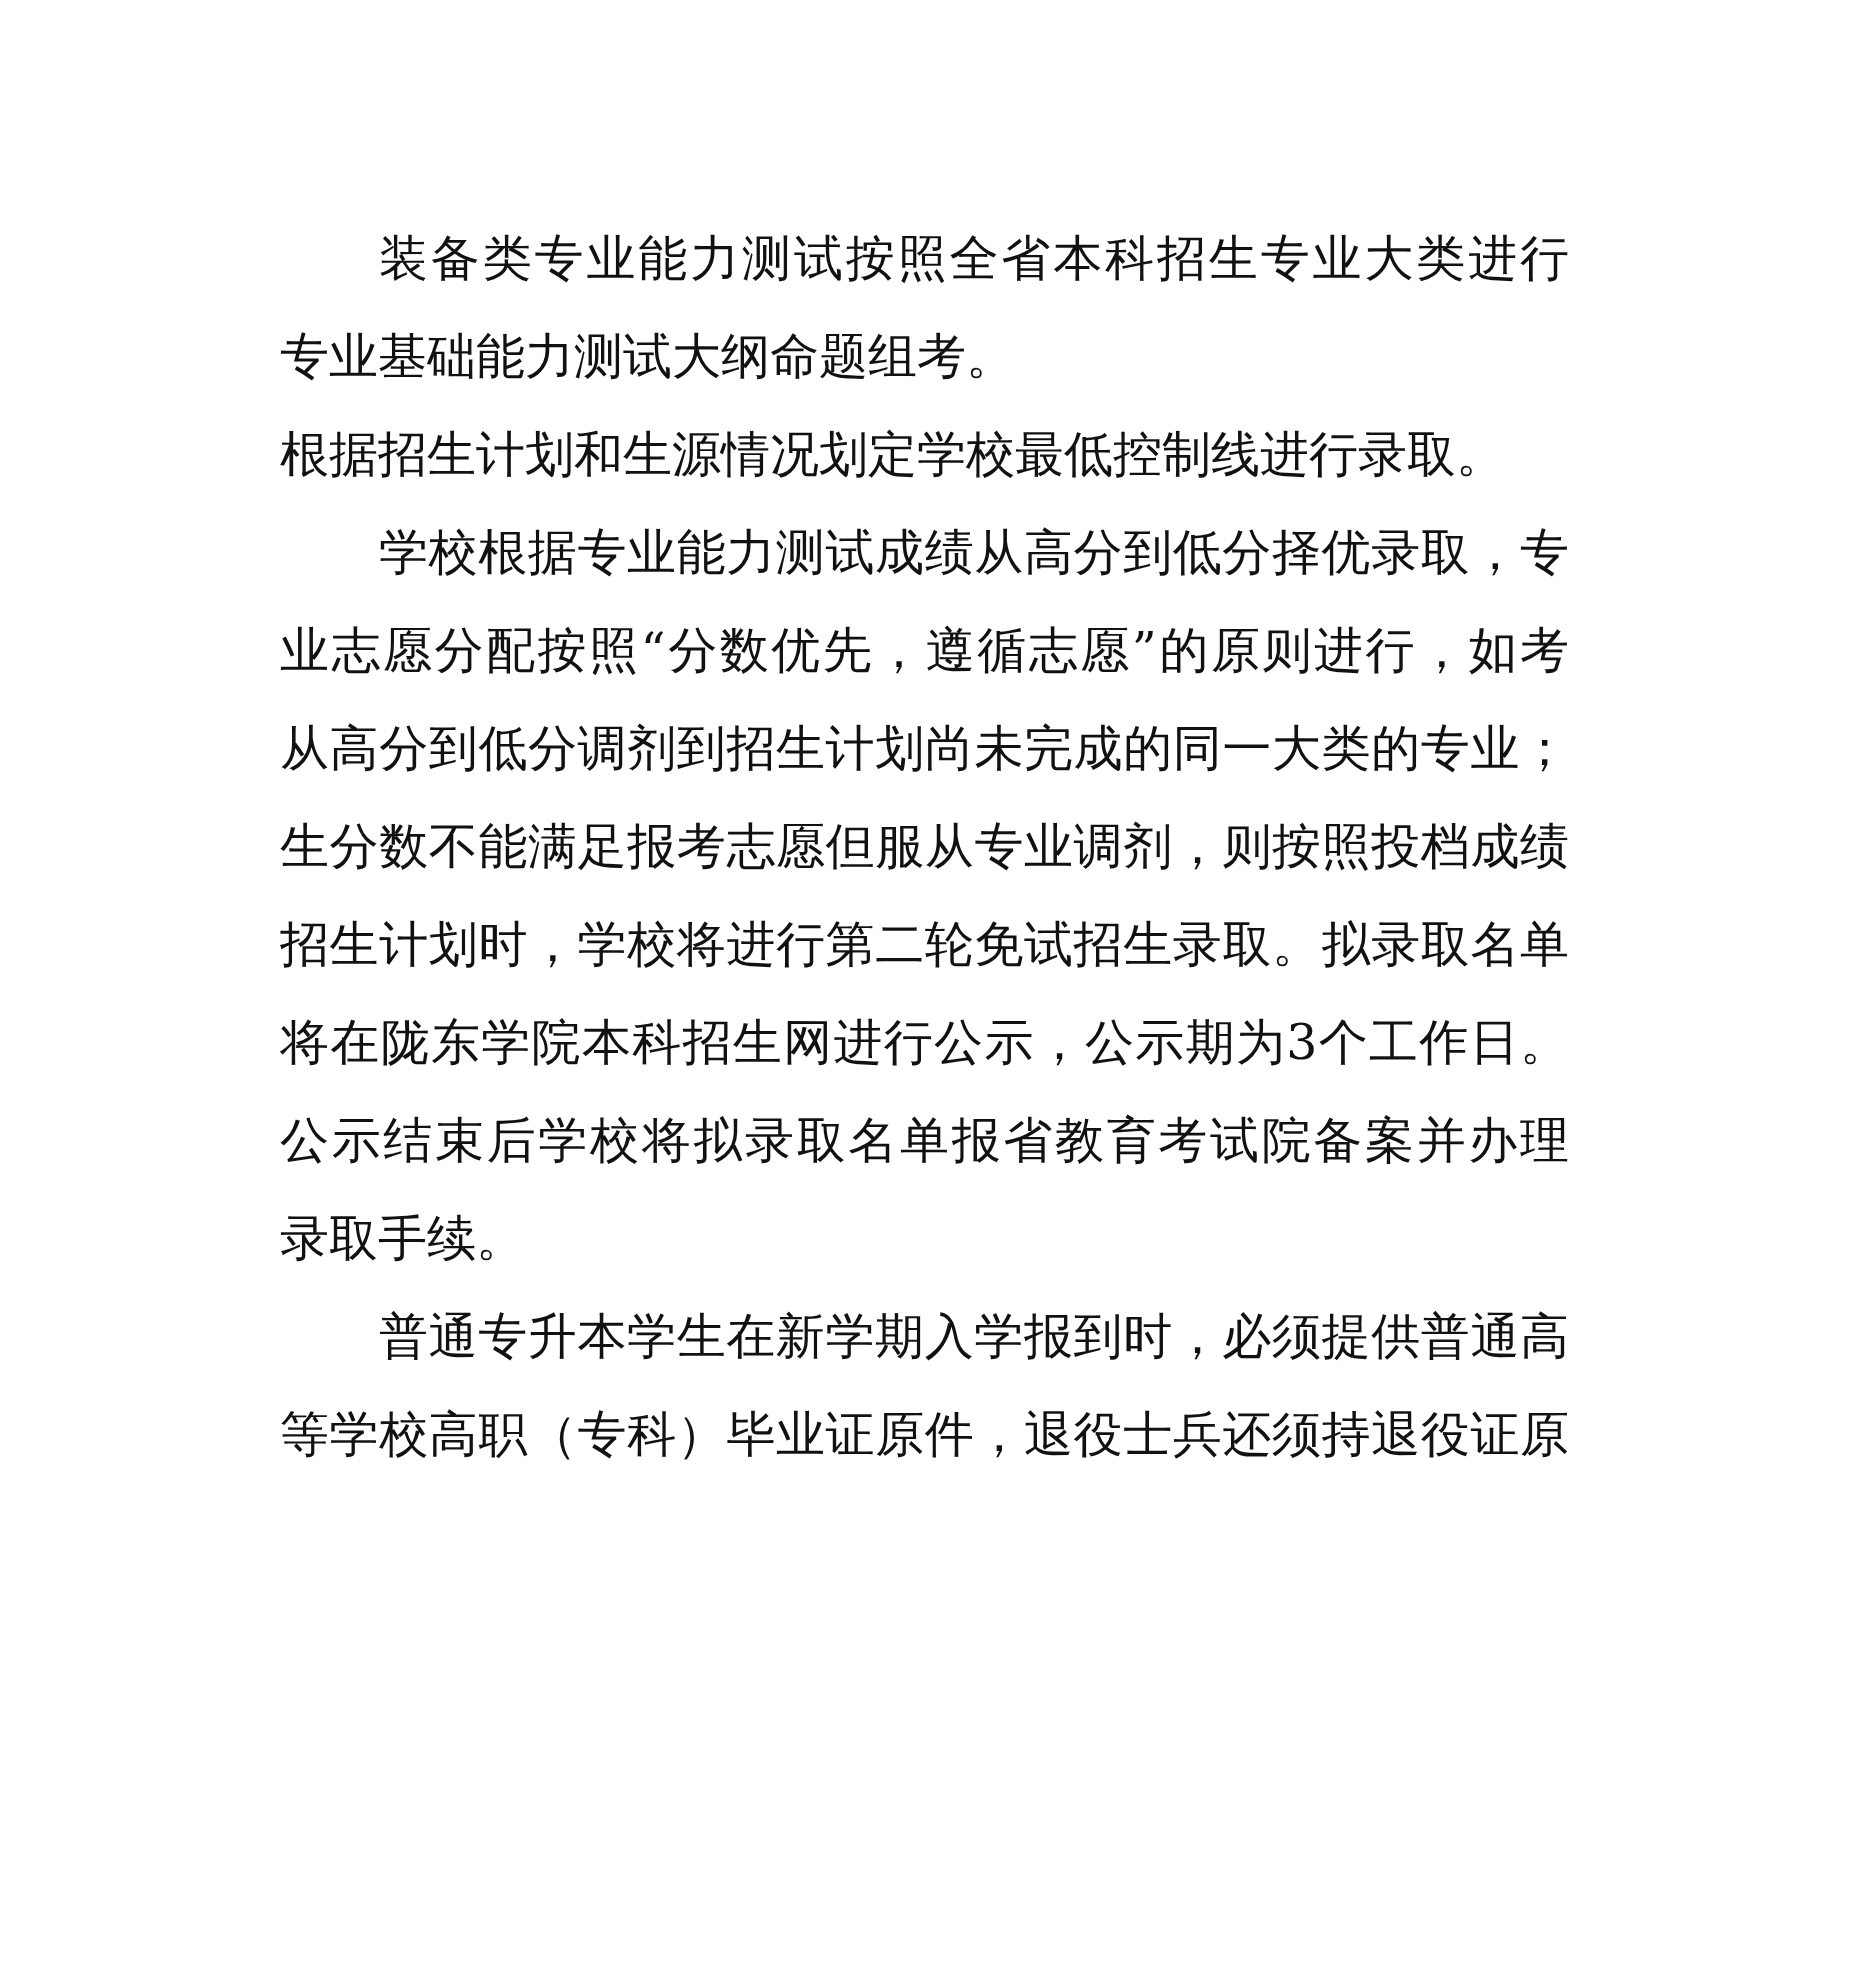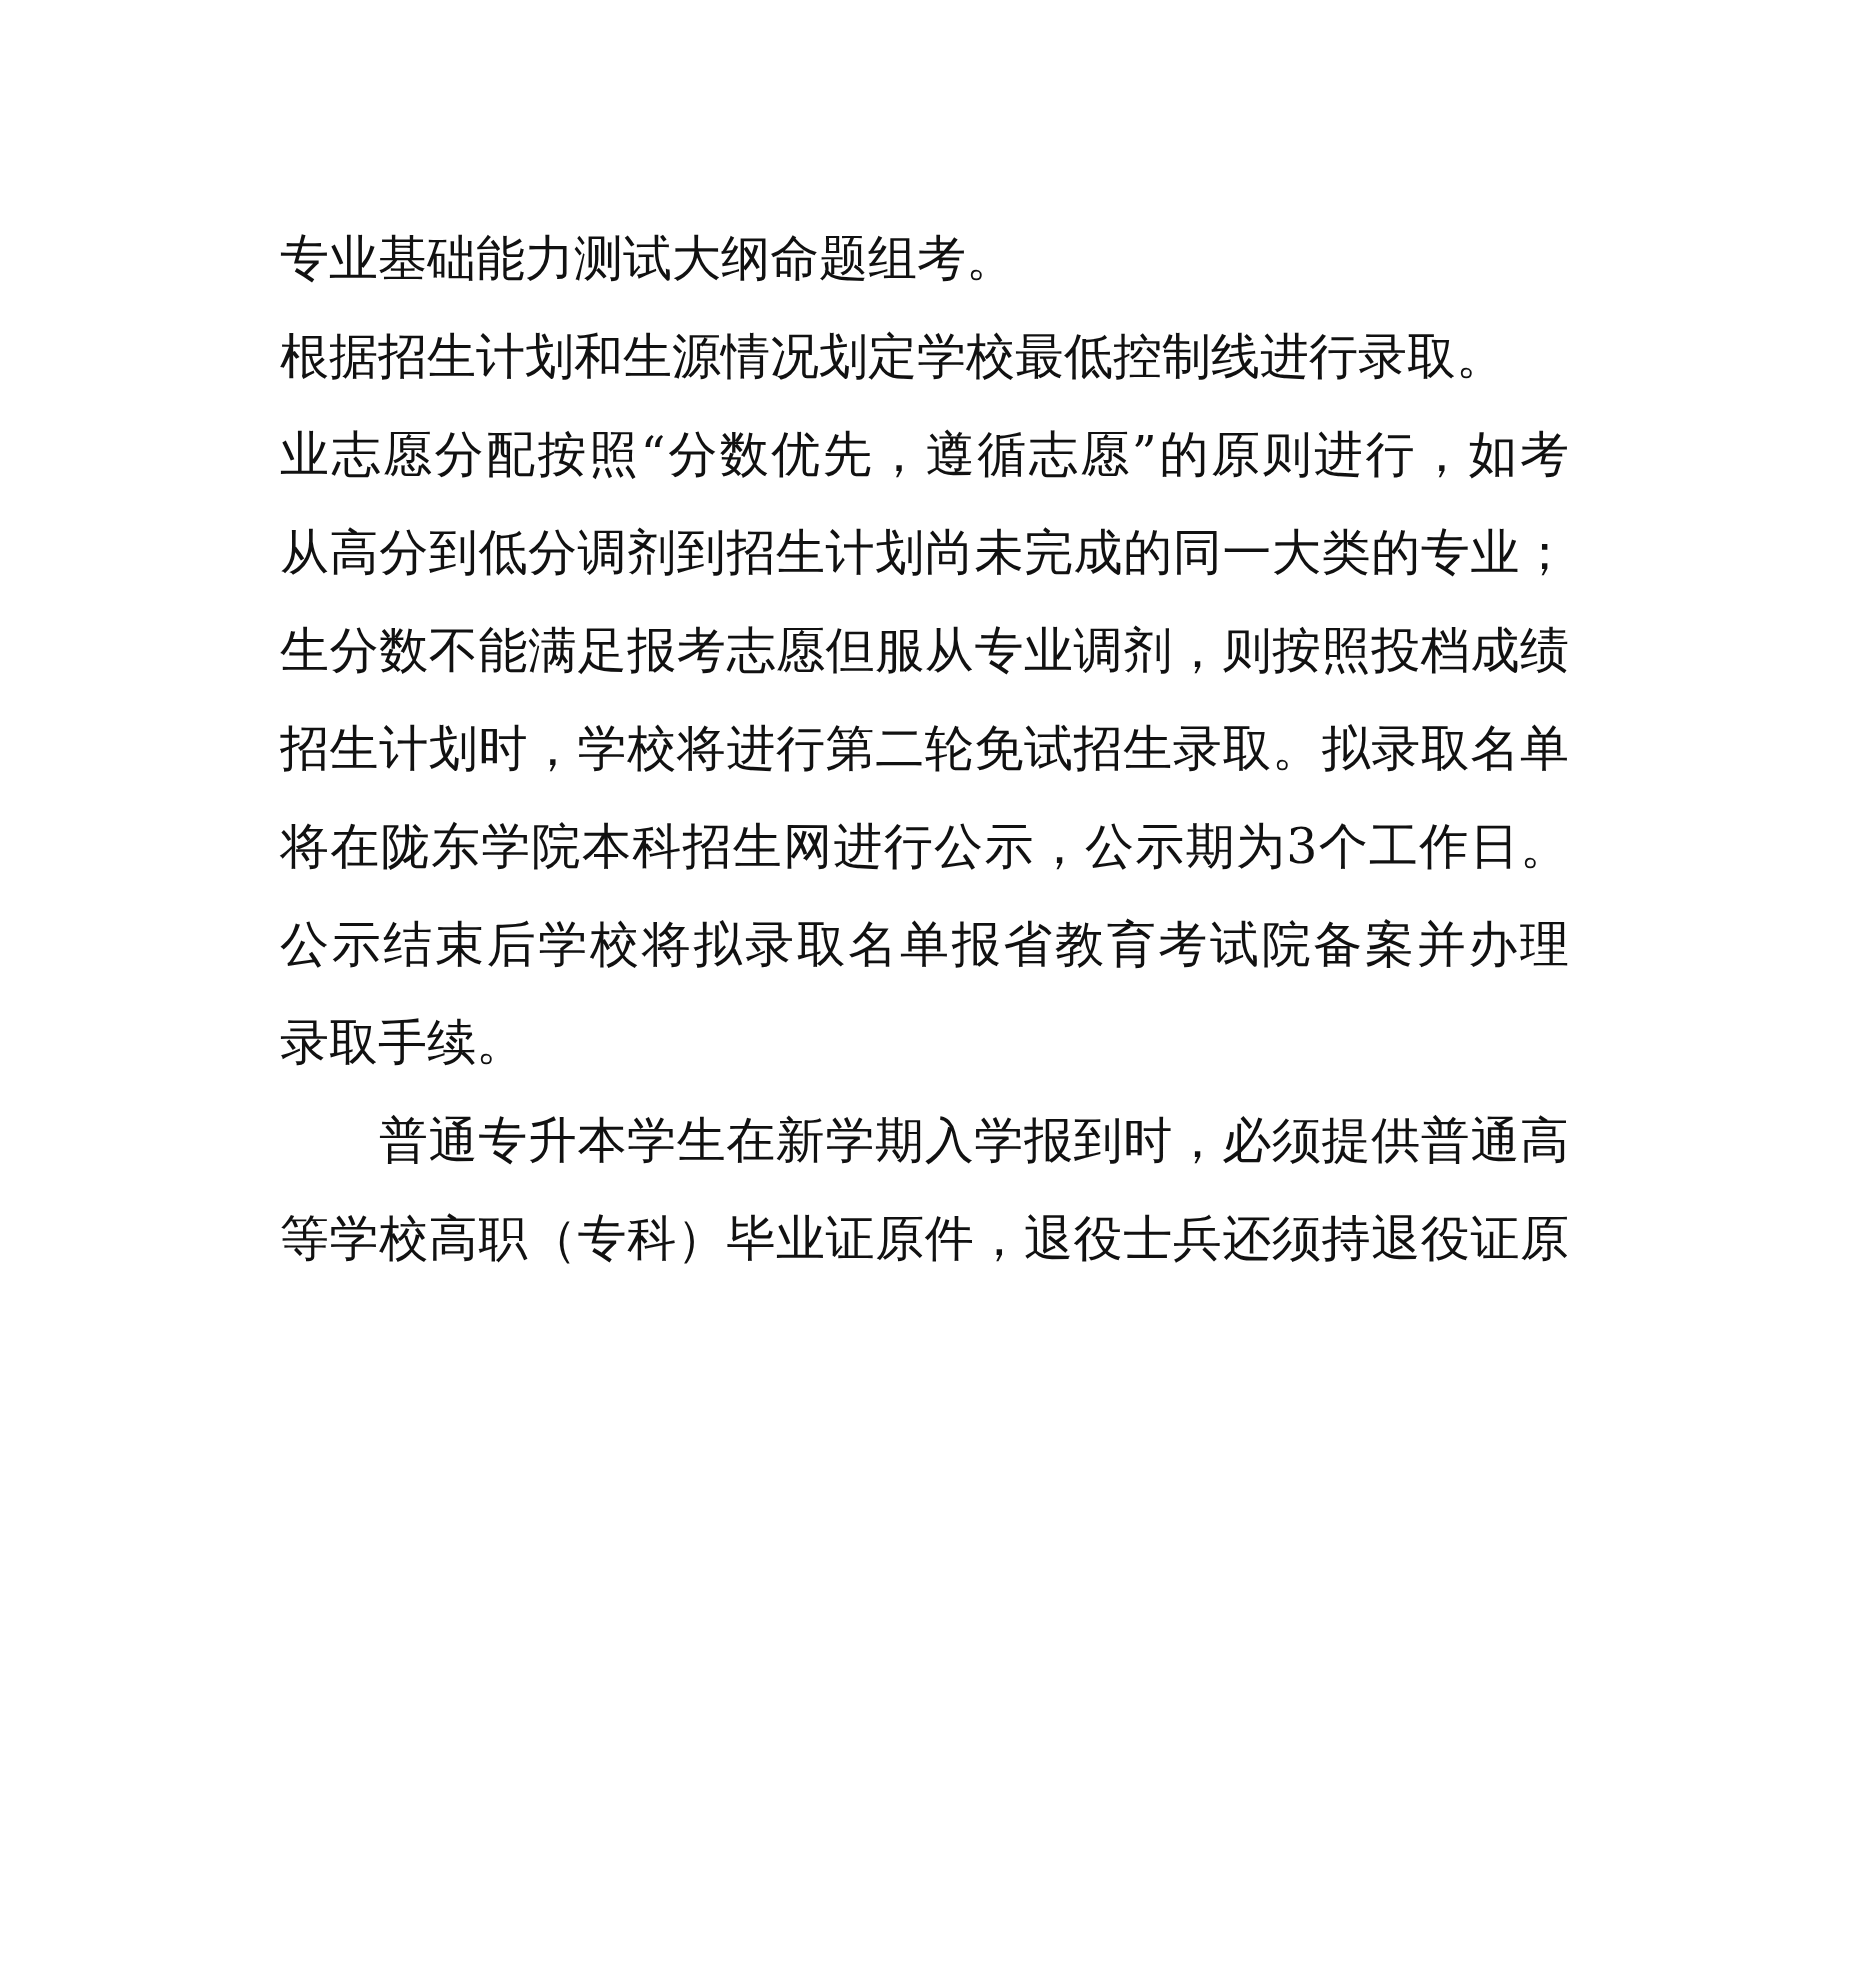--- a/index.html
+++ b/index.html
@@ -24,28 +24,30 @@
   }
   .line.last { text-align-last: left; }
   .line.indent { padding-left: 99px; }
 </style>
 </head>
 <body>
 
 <div class="page">
 
   <div>
+    <span class="line indent">装备类专业能力测试按照全省本科招生专业大类进行</span>
     <span class="line last">专业基础能力测试大纲命题组考。</span>
   </div>
 
   <div>
     <span class="line last">根据招生计划和生源情况划定学校最低控制线进行录取。</span>
   </div>
 
   <div>
+    <span class="line indent">学校根据专业能力测试成绩从高分到低分择优录取，专</span>
     <span class="line">业志愿分配按照“分数优先，遵循志愿”的原则进行，如考</span>
     <span class="line">从高分到低分调剂到招生计划尚未完成的同一大类的专业；</span>
     <span class="line">生分数不能满足报考志愿但服从专业调剂，则按照投档成绩</span>
     <span class="line">招生计划时，学校将进行第二轮免试招生录取。拟录取名单</span>
     <span class="line">将在陇东学院本科招生网进行公示，公示期为3个工作日。</span>
     <span class="line">公示结束后学校将拟录取名单报省教育考试院备案并办理</span>
     <span class="line last">录取手续。</span>
   </div>
 
   <div>

